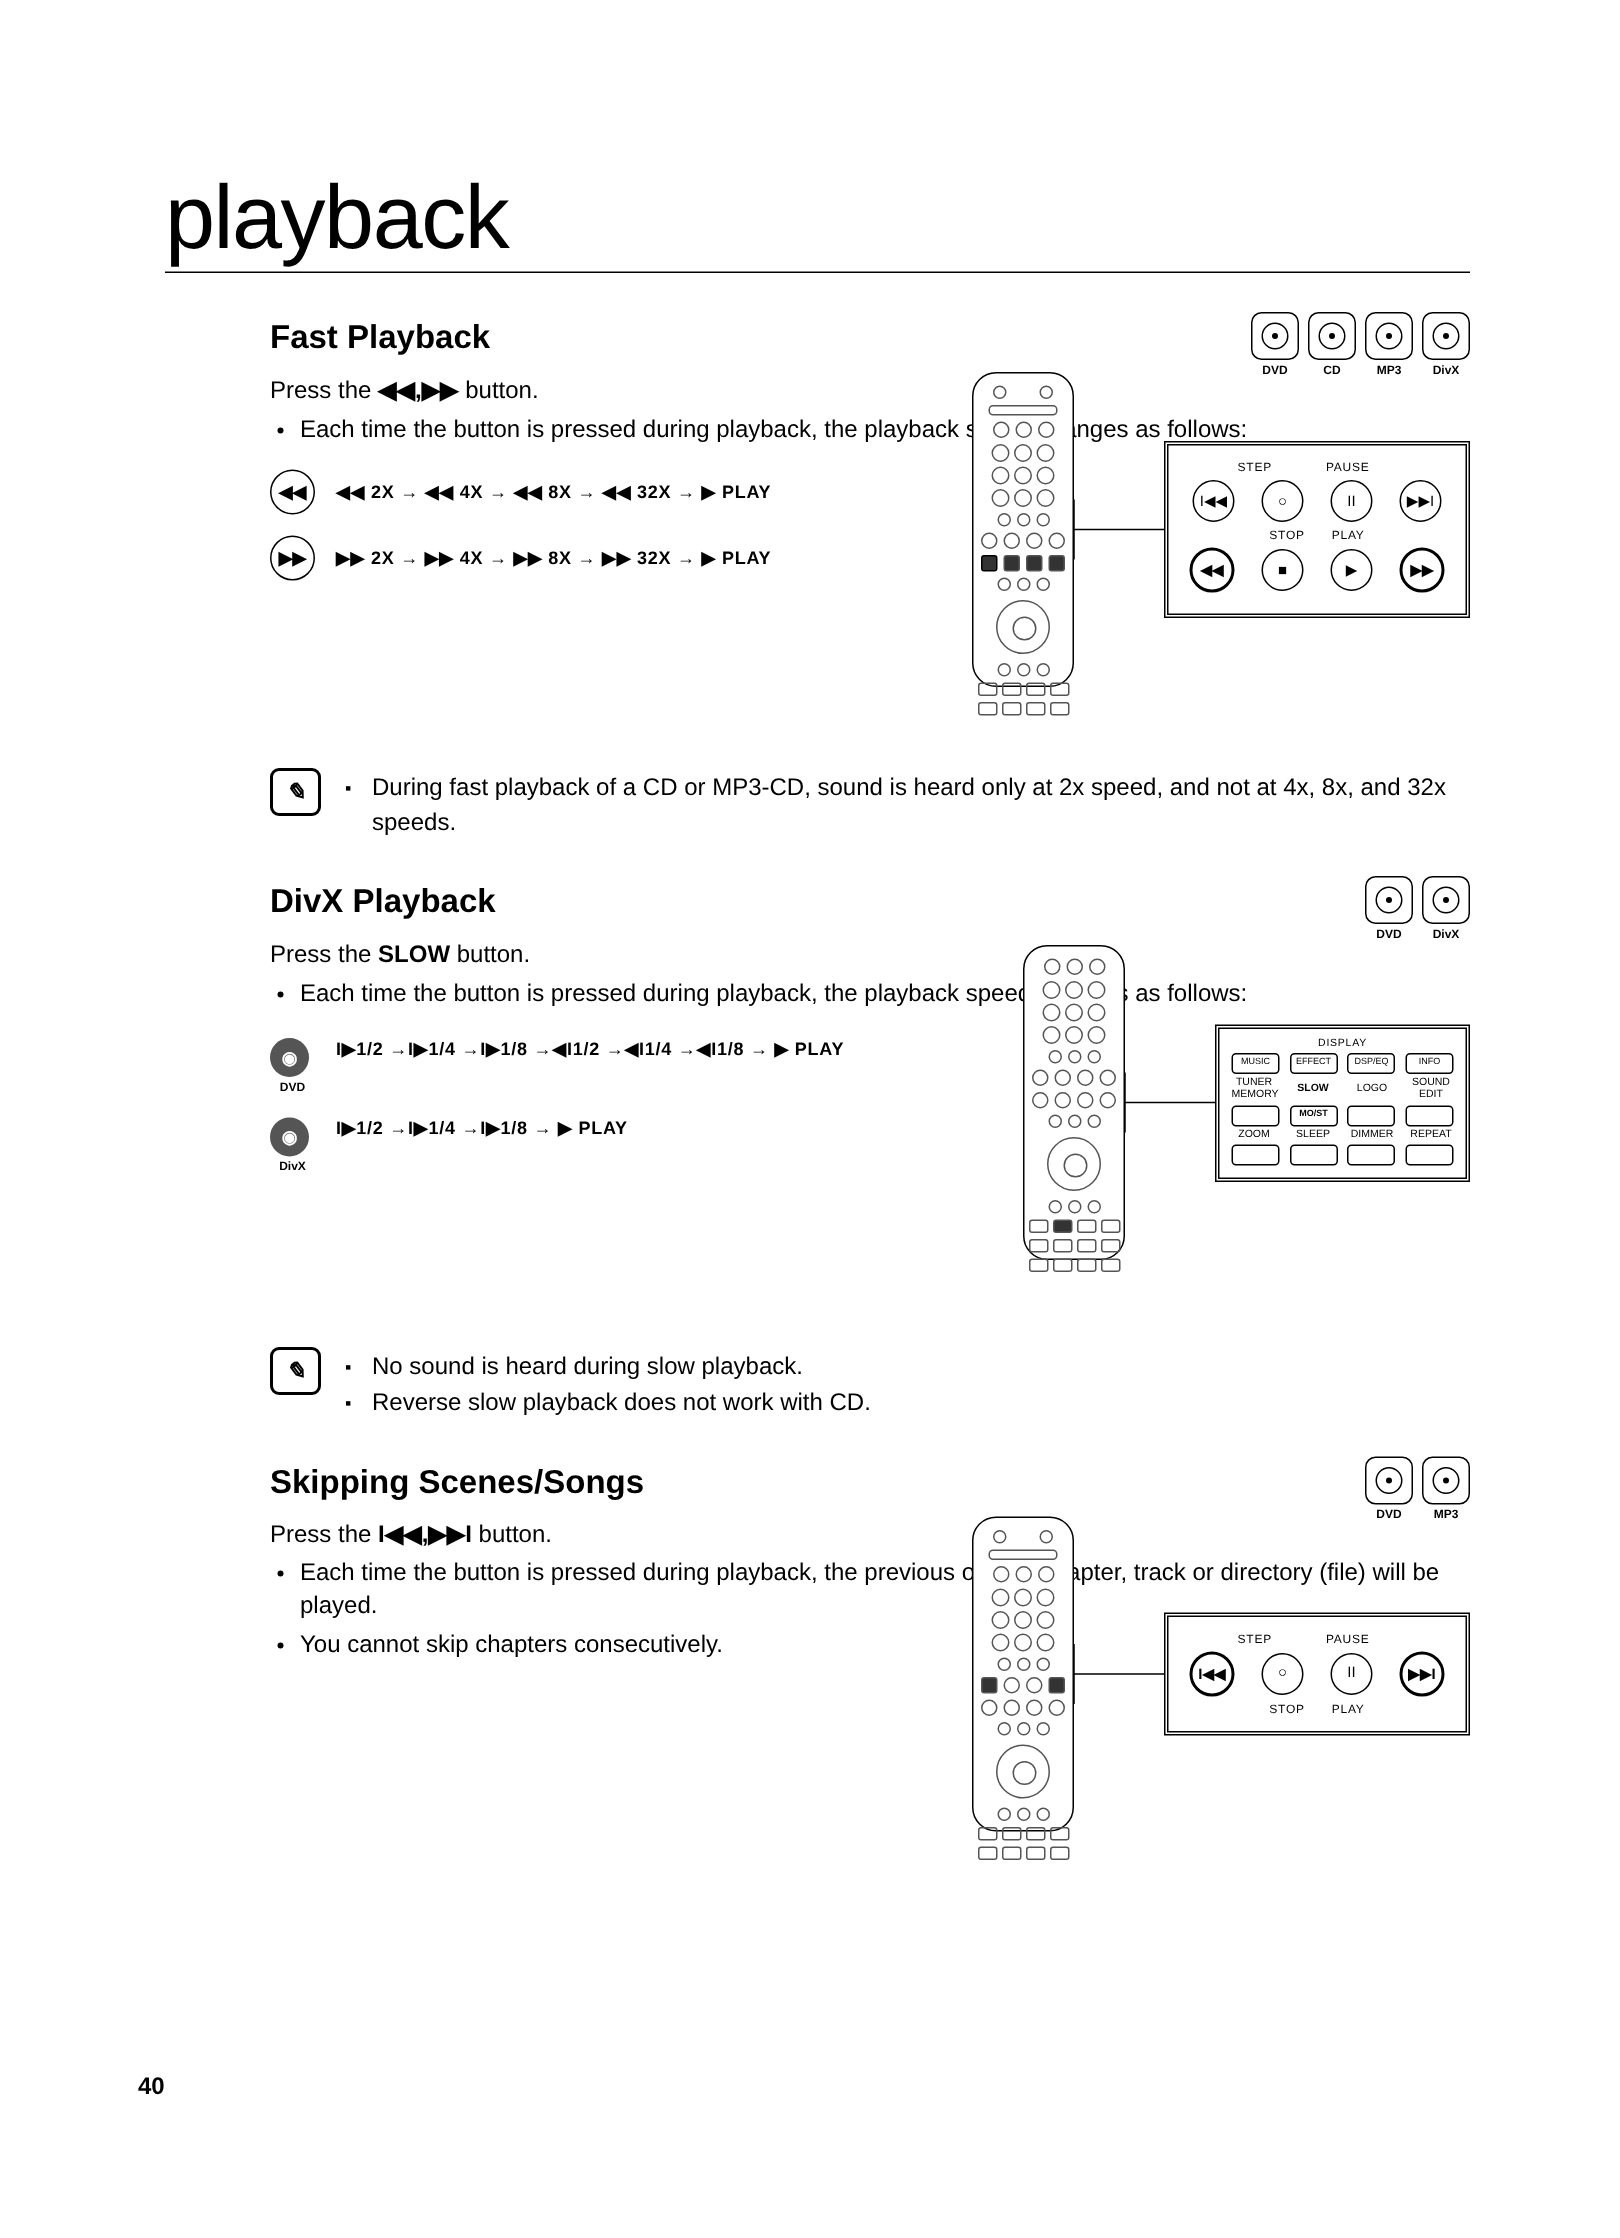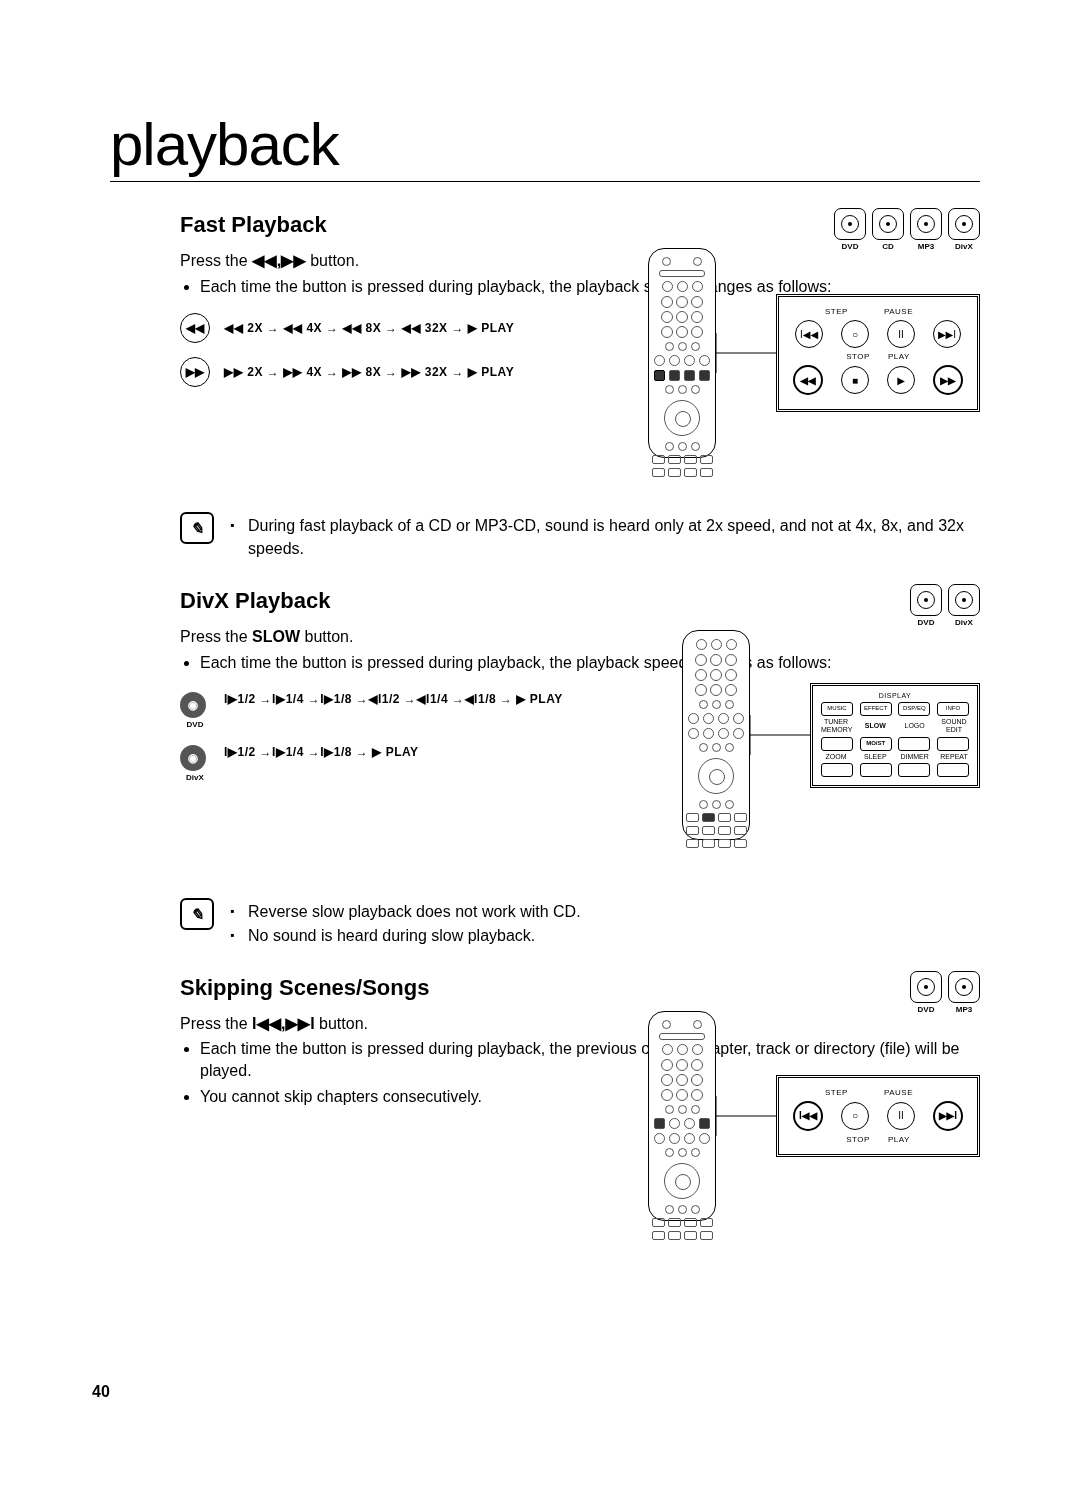--- a/index.html
+++ b/index.html
@@ -618,22 +618,22 @@
           <div class="key"></div>
           <div class="key"></div>
         </div>
       </div>
     </div>
   </div>
 
   <div class="note-row" style="margin-left:70px;">
     <div class="note-icon">✎</div>
     <ul class="note-list">
+      <li>No sound is heard during slow playback.</li>
       <li>Reverse slow playback does not work with CD.</li>
-      <li>No sound is heard during slow playback.</li>
     </ul>
   </div>
 
   <div class="subsection" style="min-height:240px;">
     <h3 class="sub-title">Skipping Scenes/Songs</h3>
 
     <div class="format-row">
       <div class="format-badge">
           <div class="circ">
             <div class="dot"></div>

